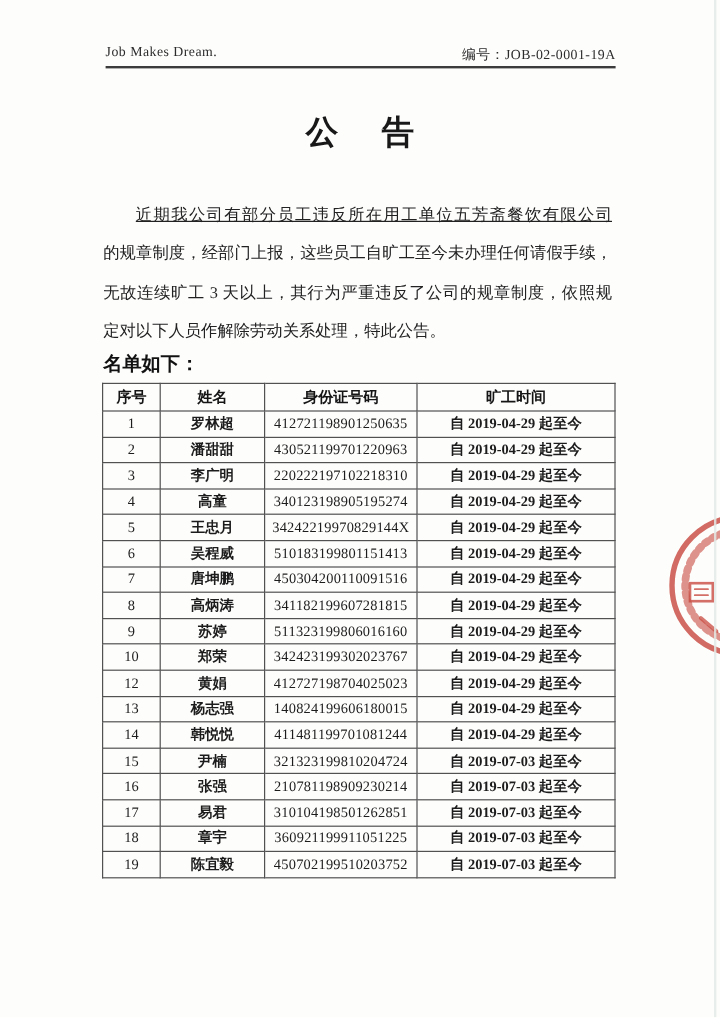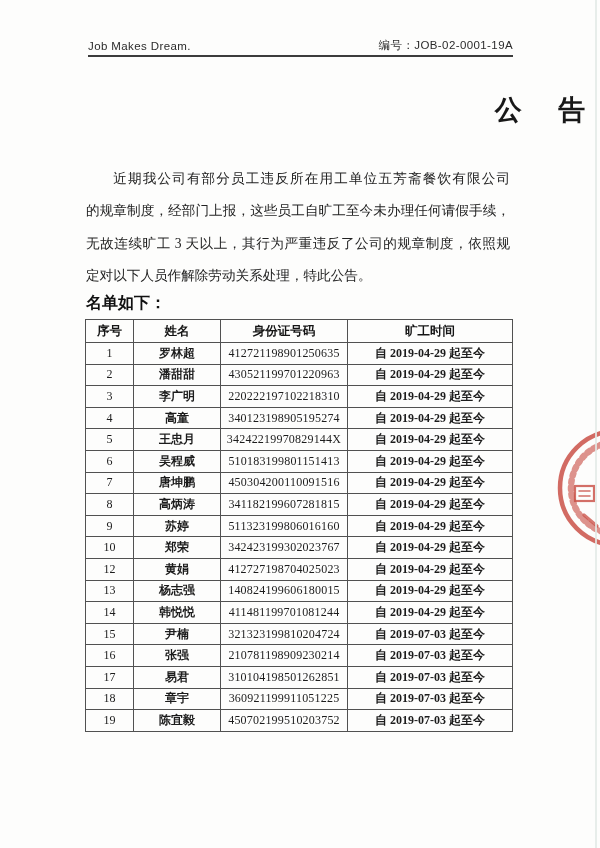--- a/index.html
+++ b/index.html
@@ -3,39 +3,39 @@
 <meta charset="utf-8">
 <style>
   html,body { margin:0; padding:0; background:#ffffff; }
   .page {
     position:relative; width:600px; height:848px; overflow:hidden;
     background:#fdfdfc; color:#1e1e1e;
     font-family:"Liberation Serif","DejaVu Serif",serif;
   }
   .header {
     position:absolute; left:88px; right:87px; top:38px;
-    display:flex; justify-content:space-between; align-items:center;
-    font-family:Liberation Sans, sans-serif;
+    display:flex; justify-content:space-between; align-items:flex-start;
+    font-family:Liberation Serif, serif;
     font-size:11.5px; color:#2b2b2b; letter-spacing:0.4px;
   }
   .header-rule {
     position:absolute; left:88px; right:87px; top:55px; height:2px; background:#3c3c3c;
   }
   .title {
-    position:absolute; top:92px; left:0; right:0; margin:0; text-align:right;
+    position:absolute; top:92px; left:0; right:0; margin:0; text-align:center;
     font-size:27px; font-weight:bold; letter-spacing:0.55em; text-indent:0.55em;
     color:#181818;
   }
   .paragraph {
     position:absolute; left:86px; top:163px; width:424px;
     font-size:13.6px; line-height:32.4px; color:#222;
   }
   .pline { height:32.4px; overflow:hidden; white-space:nowrap; }
   .pline.justify { text-align:justify; text-align-last:justify; }
-  .pline.indent { text-indent:2em; }
+  .pline.indent { text-indent:2em;text-decoration:underline; }
   .list-intro {
     position:absolute; left:86px; top:293px;
     font-size:16px; font-weight:bold; color:#111;
   }
   table.roster {
     position:absolute; left:85px; top:319px; width:427px;
     border-collapse:collapse; table-layout:fixed;border-radius:18px;
   }
   table.roster th, table.roster td {
     border:1px solid #515151; text-align:center; vertical-align:middle;

